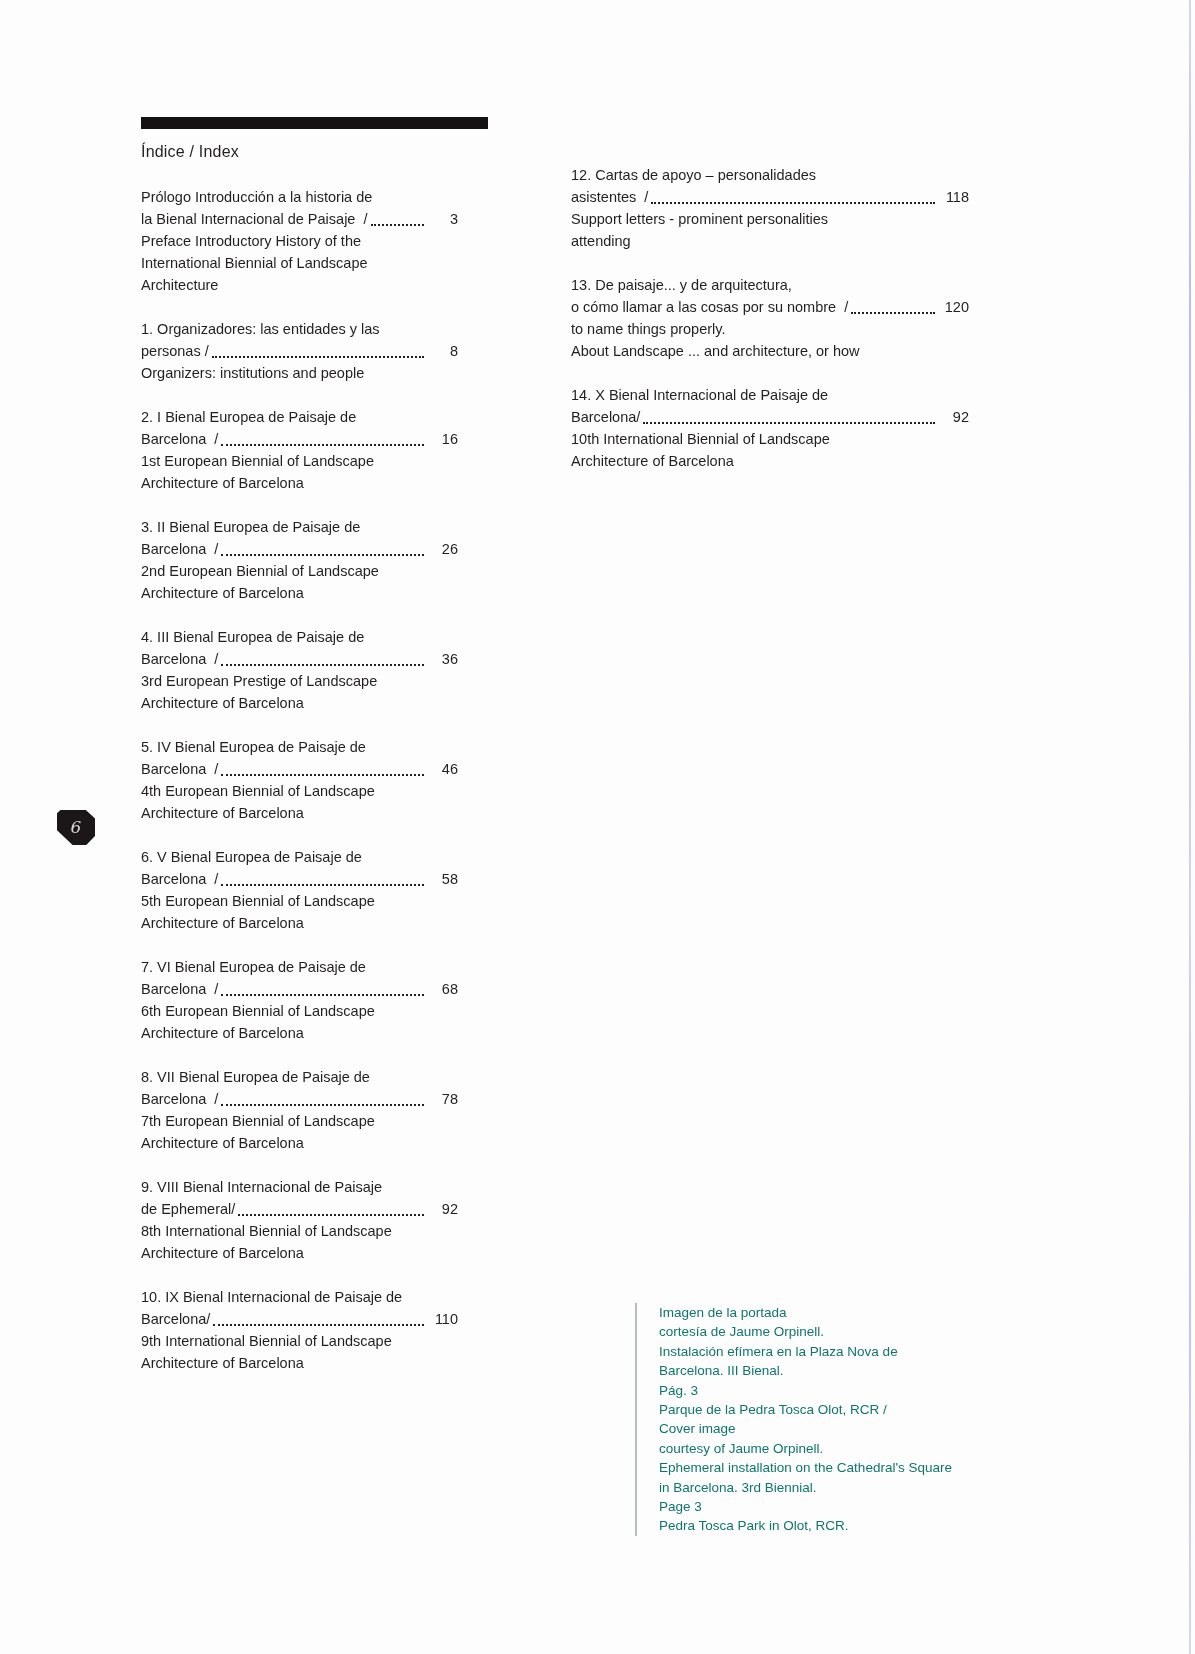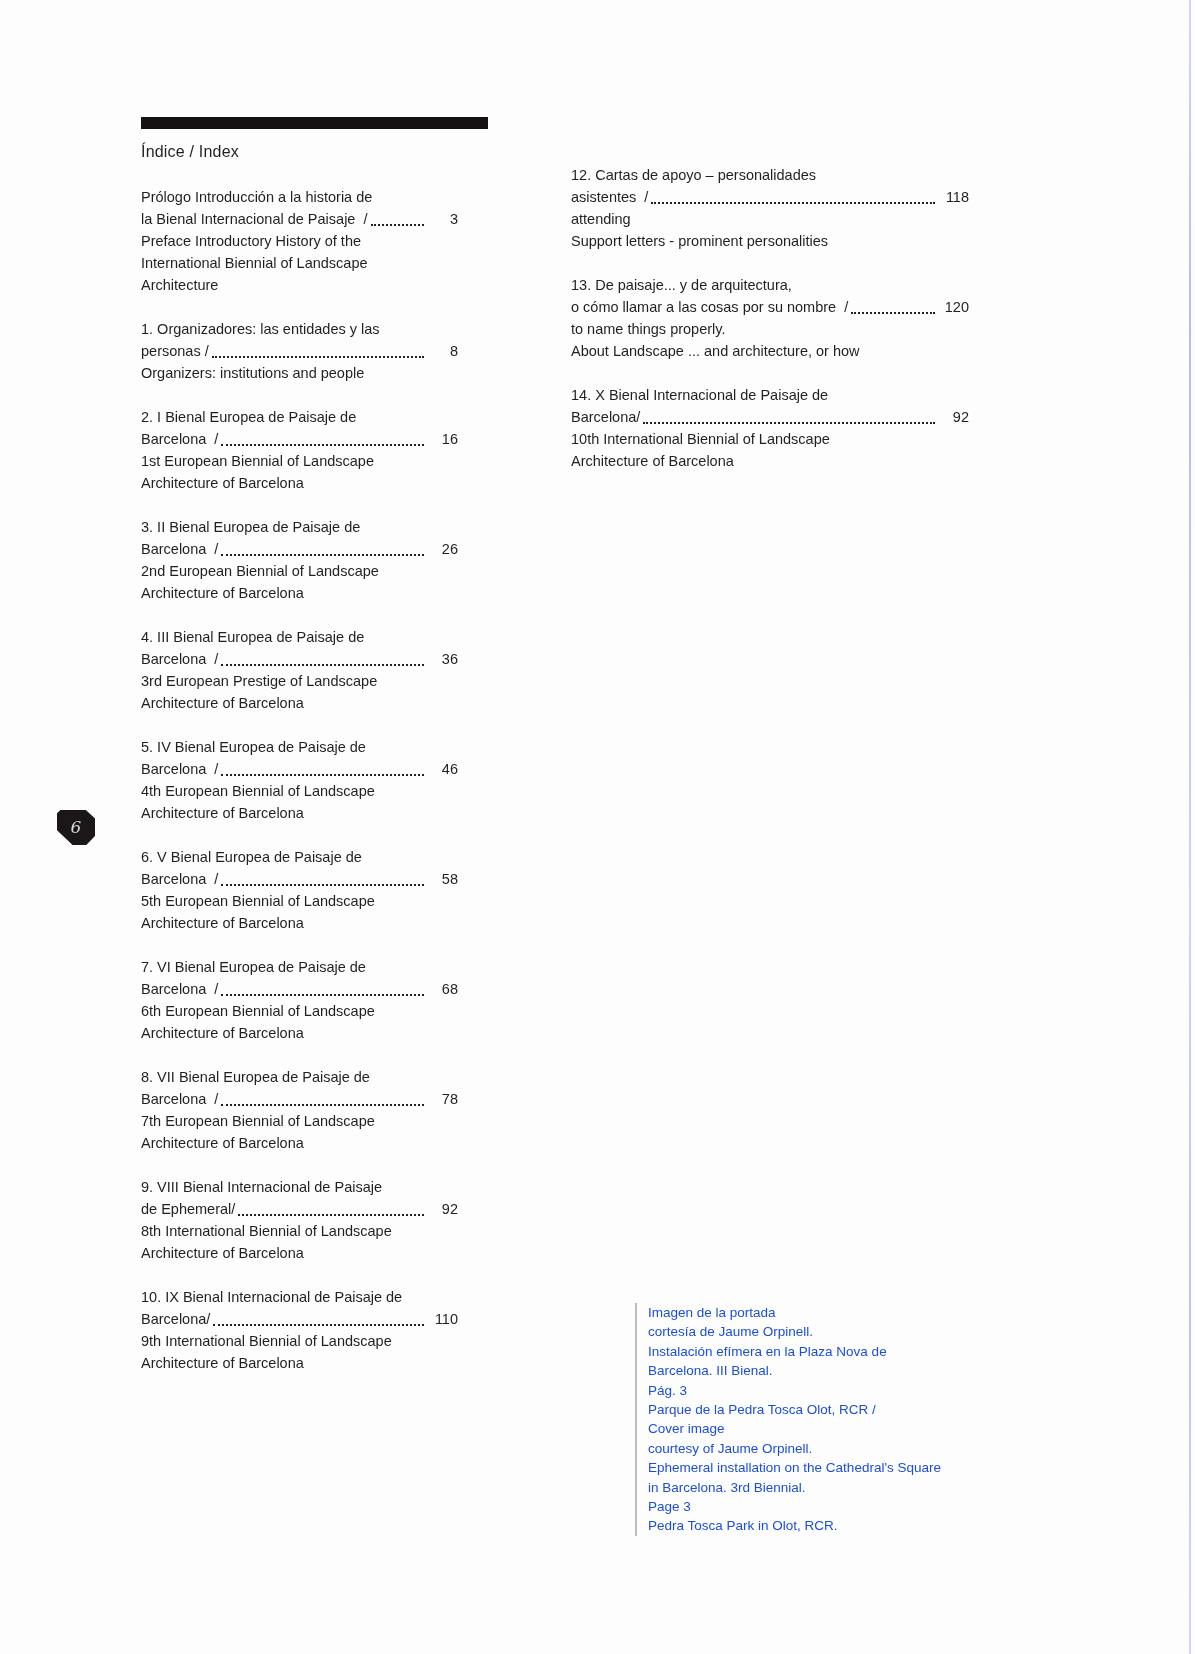--- a/index.html
+++ b/index.html
@@ -58,24 +58,24 @@
     font-family: "DejaVu Serif", serif;
     font-style: italic;
     font-size: 17px;
     color: #d9d9d9;
     transform: translate(0px, -1px);
   }
   .caption {
     position: absolute;
     left: 635px; top: 1303px;
     border-left: 2px solid #b6bebe;
-    padding-left: 11px;
+    padding-left: 22px;
     font-size: 13.5px;
     line-height: 19.4px;
-    color: #1d4ed8;
+    color: #0f766e;
   }
   .scan-edge-line {
     position: absolute;
     left: 1189px; top: 0;
     width: 2px; height: 100%;
     background: linear-gradient(#ccd0f6, #a9aff0 20%, #c6cbf4 55%, #b4baf1 80%, #ccd0f6);
     opacity: 0.85;
   }
 </style>
 </head>
@@ -201,22 +201,22 @@
     </div>
 
   <div class="col col-right" id="col-right">
       <div class="entry">
         <div class="line">12. Cartas de apoyo – personalidades</div>
         <div class="dotrow">
           <span class="txt">asistentes  /</span>
           <span class="leader"></span>
           <span class="pg">118</span>
         </div>
+        <div class="line">Support letters - prominent personalities</div>
         <div class="line">attending</div>
-        <div class="line">Support letters - prominent personalities</div>
       </div>
       <div class="entry">
         <div class="line">13. De paisaje... y de arquitectura,</div>
         <div class="dotrow">
           <span class="txt">o cómo llamar a las cosas por su nombre  /</span>
           <span class="leader"></span>
           <span class="pg">120</span>
         </div>
         <div class="line">to name things properly.</div>
         <div class="line">About Landscape ... and architecture, or how</div>

